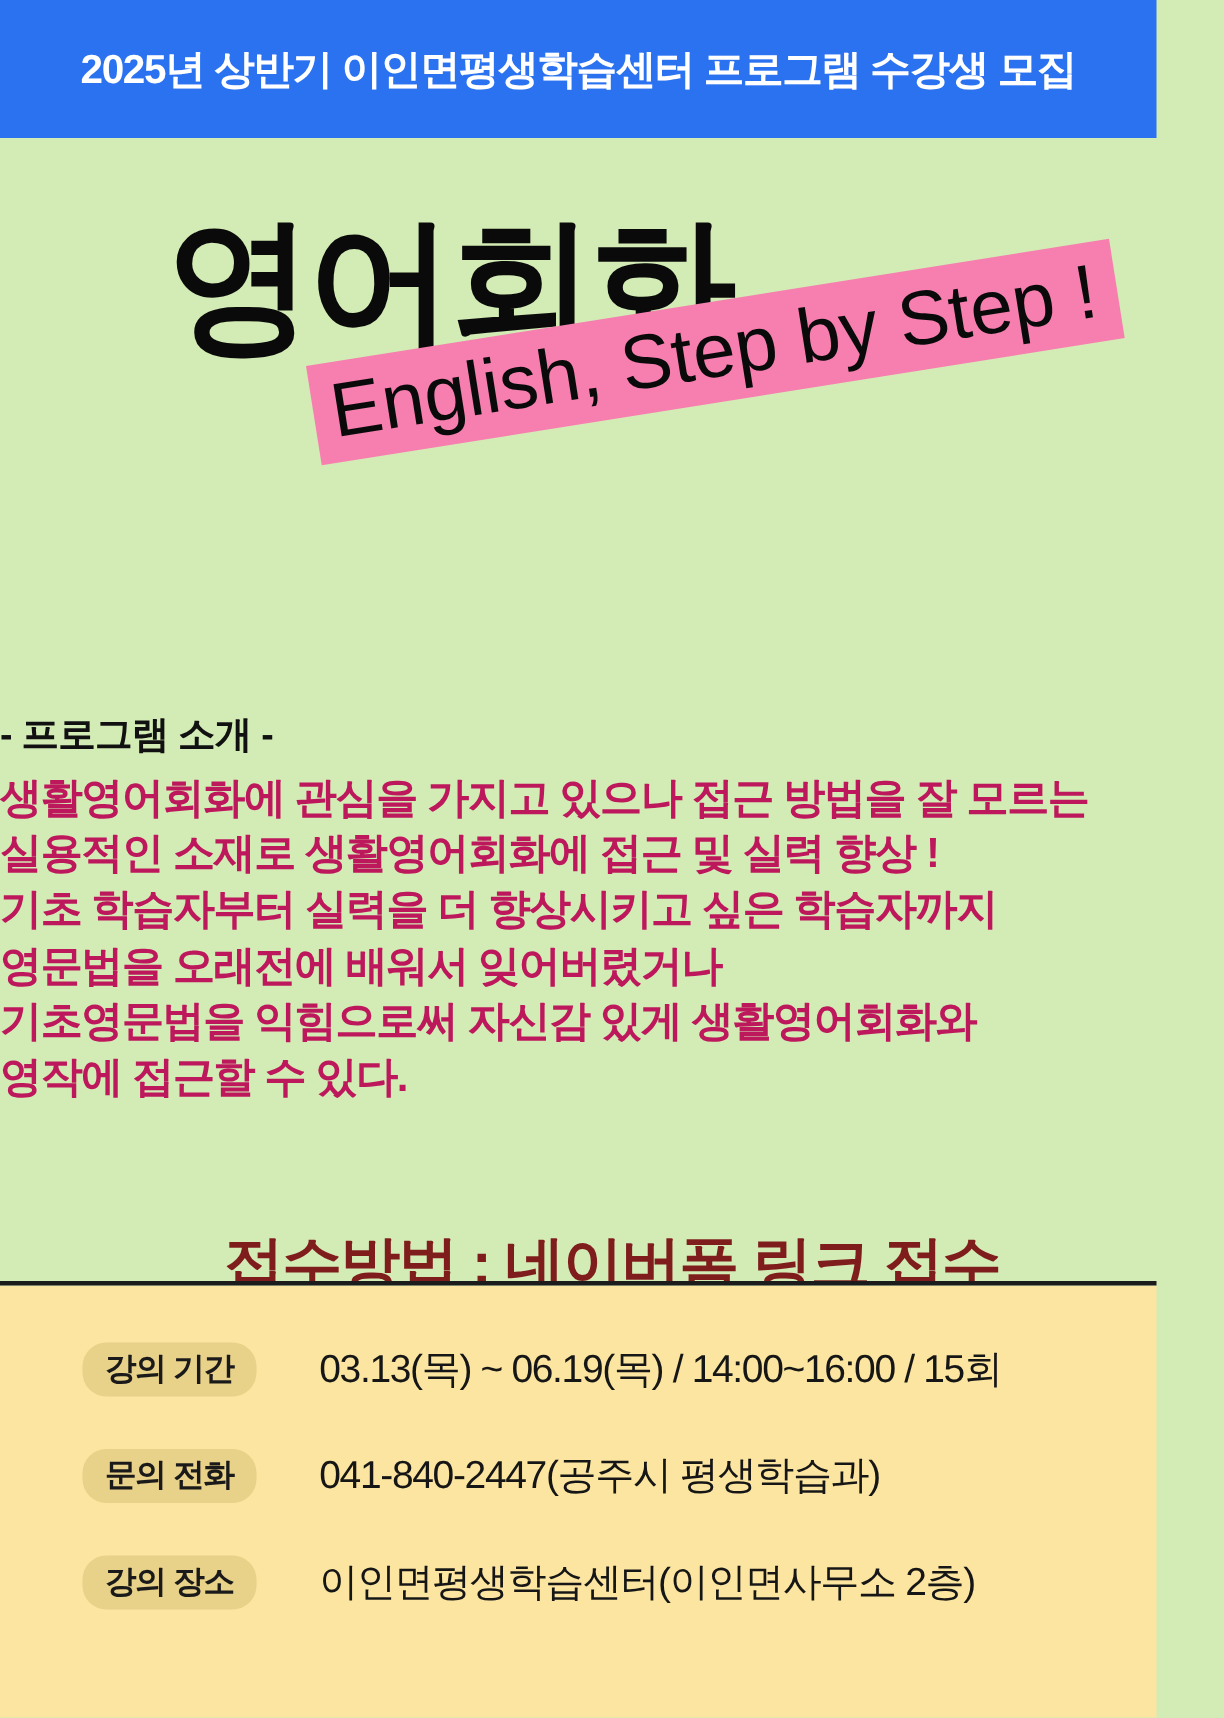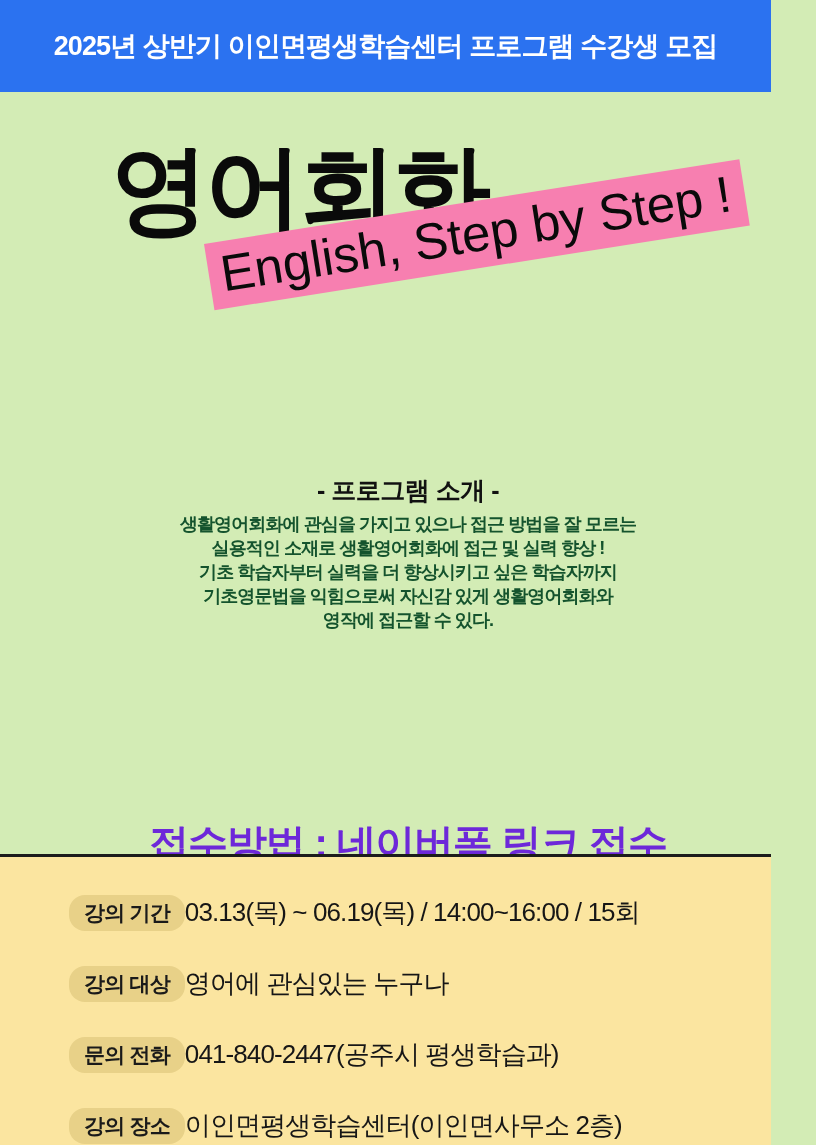--- a/index.html
+++ b/index.html
@@ -89,86 +89,88 @@
     line-height: 1.04;
     display: block;
   }
 
   
   .desc-block {
     position: absolute;
     top: 382px;
     left: 0;
     width: 816px;
-    text-align: center;
+    text-align: left;
   }
   .desc-heading {
     font-size: 25px;
     font-weight: bold;
     color: #111111;
     letter-spacing: -0.5px;
     margin-bottom: 6px;
     line-height: 1.32;
   }
   .desc-line {
-    font-size: 18px;
-    font-weight: bold;
-    color: #14532d;
+    font-size: 28px;
+    font-weight: bold;
+    color: #be185d;
     letter-spacing: -0.9px;
     line-height: 1.33;
     white-space: nowrap;
   }
 
   
   .apply-block {
     position: absolute;
     top: 728px;
     left: 0;
     width: 816px;
     text-align: center;
   }
   .apply-line {
     font-size: 40px;
     font-weight: bold;
-    color: #6d28d9;
+    color: #7f1d1d;
     letter-spacing: -1.2px;
     line-height: 1.18;
     white-space: nowrap;
   }
 
   
   .info-section {
     flex: 1 1 auto;
     background: #fbe5a0;
     box-sizing: border-box;
     padding: 20px 0 12px 0;
     display: flex;
     flex-direction: column;
     justify-content: flex-start;
   }
   .info-row {
     display: flex;
     align-items: center;
     height: 71px;
-    padding-left: 69px;
-    box-sizing: border-box;
+    padding-left: 55px;
+    box-sizing: border-box;
+    gap: 16px;
   }
   .info-label {
     flex: 0 0 auto;
     background: #e8d188;
     border-radius: 16px;
     color: #1a1a1a;
     font-size: 21px;
     font-weight: bold;
     letter-spacing: -0.8px;
     padding: 7px 15px 8px 15px;
     white-space: nowrap;
     line-height: 1;
   }
   .info-value {
+    margin-left: 26px;
     font-size: 26px;
     color: #161616;
     letter-spacing: -0.9px;
     white-space: nowrap;
     line-height: 1.2;
   }
 </style>
 </head>
 <body>
 
@@ -185,42 +187,39 @@
       <div class="sub-banner">
         <span class="sub-banner-text">English, Step by Step !</span>
       </div>
     </div>
 
     <div class="desc-block">
       <div class="desc-heading">- 프로그램 소개 -</div>
       <div class="desc-line">생활영어회화에 관심을 가지고 있으나 접근 방법을 잘 모르는</div>
       <div class="desc-line">실용적인 소재로 생활영어회화에 접근 및 실력 향상 !</div>
       <div class="desc-line">기초 학습자부터 실력을 더 향상시키고 싶은 학습자까지</div>
+      <div class="desc-line">영문법을 오래전에 배워서 잊어버렸거나</div>
       <div class="desc-line">기초영문법을 익힘으로써 자신감 있게 생활영어회화와</div>
       <div class="desc-line">영작에 접근할 수 있다.</div>
     </div>
 
     <div class="apply-block">
       <div class="apply-line">접수방법 : 네이버폼 링크 접수</div>
 
     </div>
 
   </div>
 
   <div class="info-section">
 
     <div class="info-row">
       <span class="info-label">강의 기간</span>
       <span class="info-value">03.13(목) ~ 06.19(목) / 14:00~16:00 / 15회</span>
     </div>
 
-    <div class="info-row">
-      <span class="info-label">강의 대상</span>
-      <span class="info-value">영어에 관심있는 누구나</span>
-    </div>
 
     <div class="info-row">
       <span class="info-label">문의 전화</span>
       <span class="info-value">041-840-2447(공주시 평생학습과)</span>
     </div>
 
     <div class="info-row">
       <span class="info-label">강의 장소</span>
       <span class="info-value">이인면평생학습센터(이인면사무소 2층)</span>
     </div>

